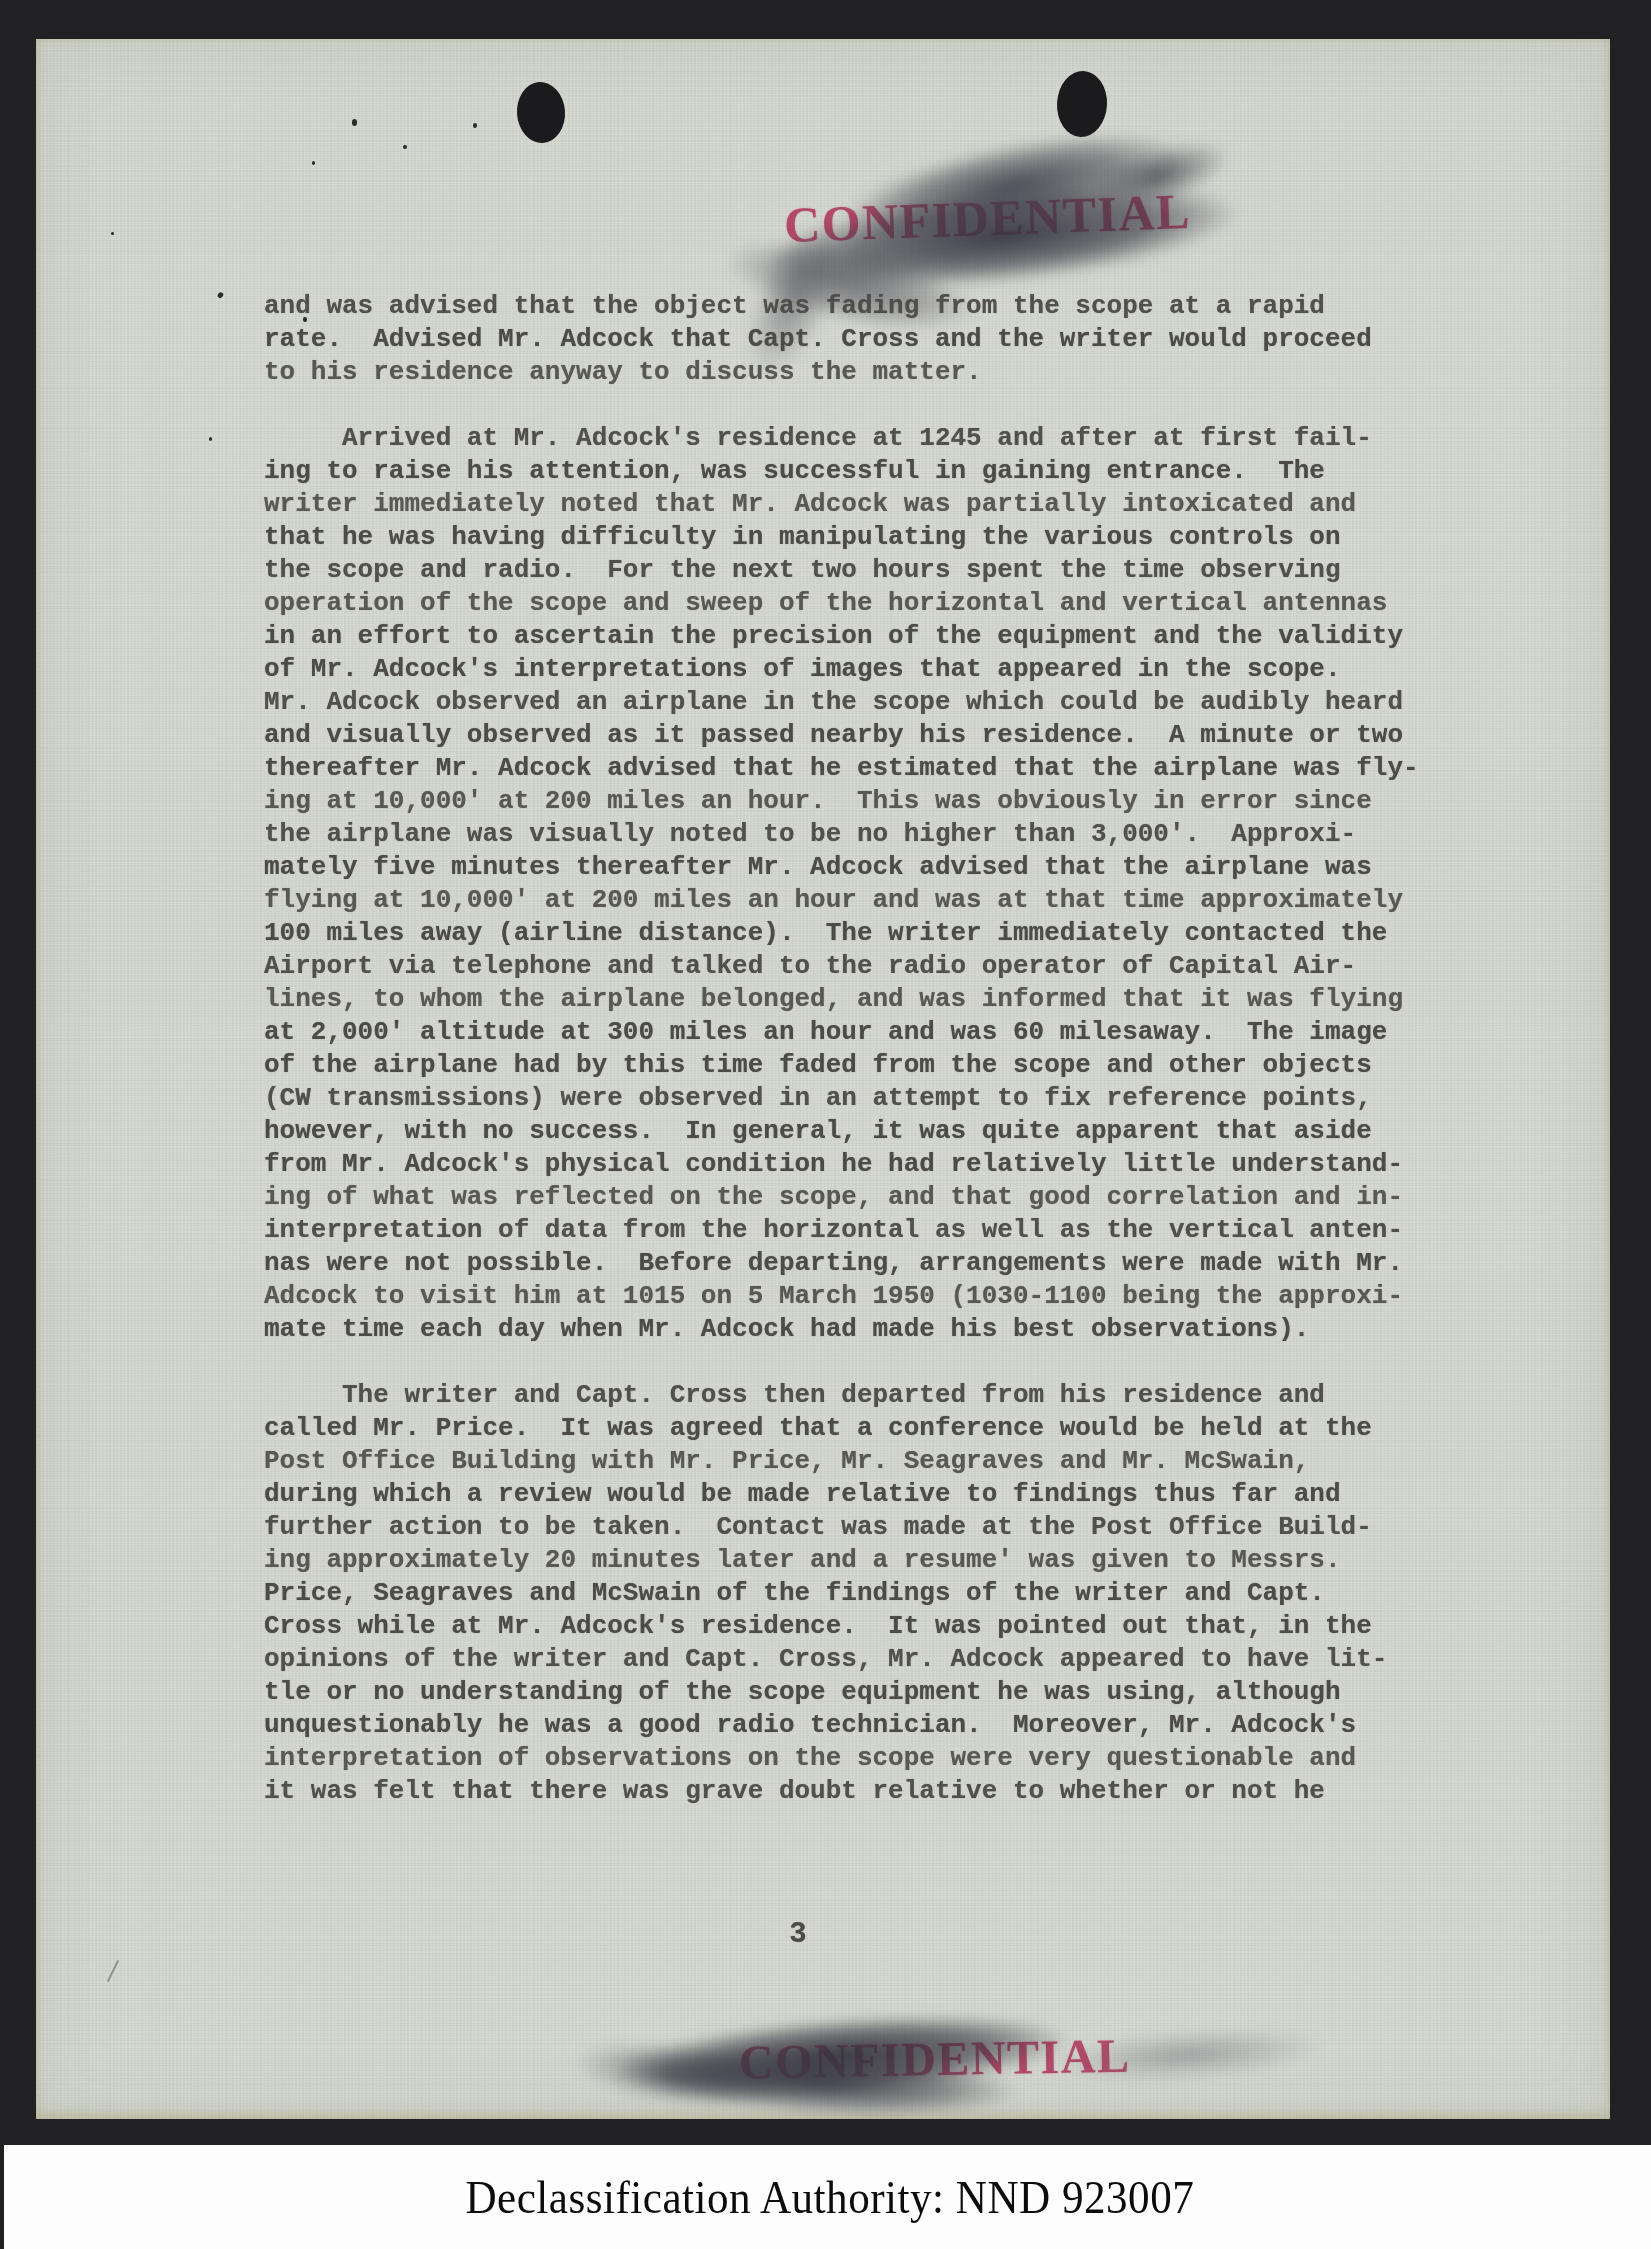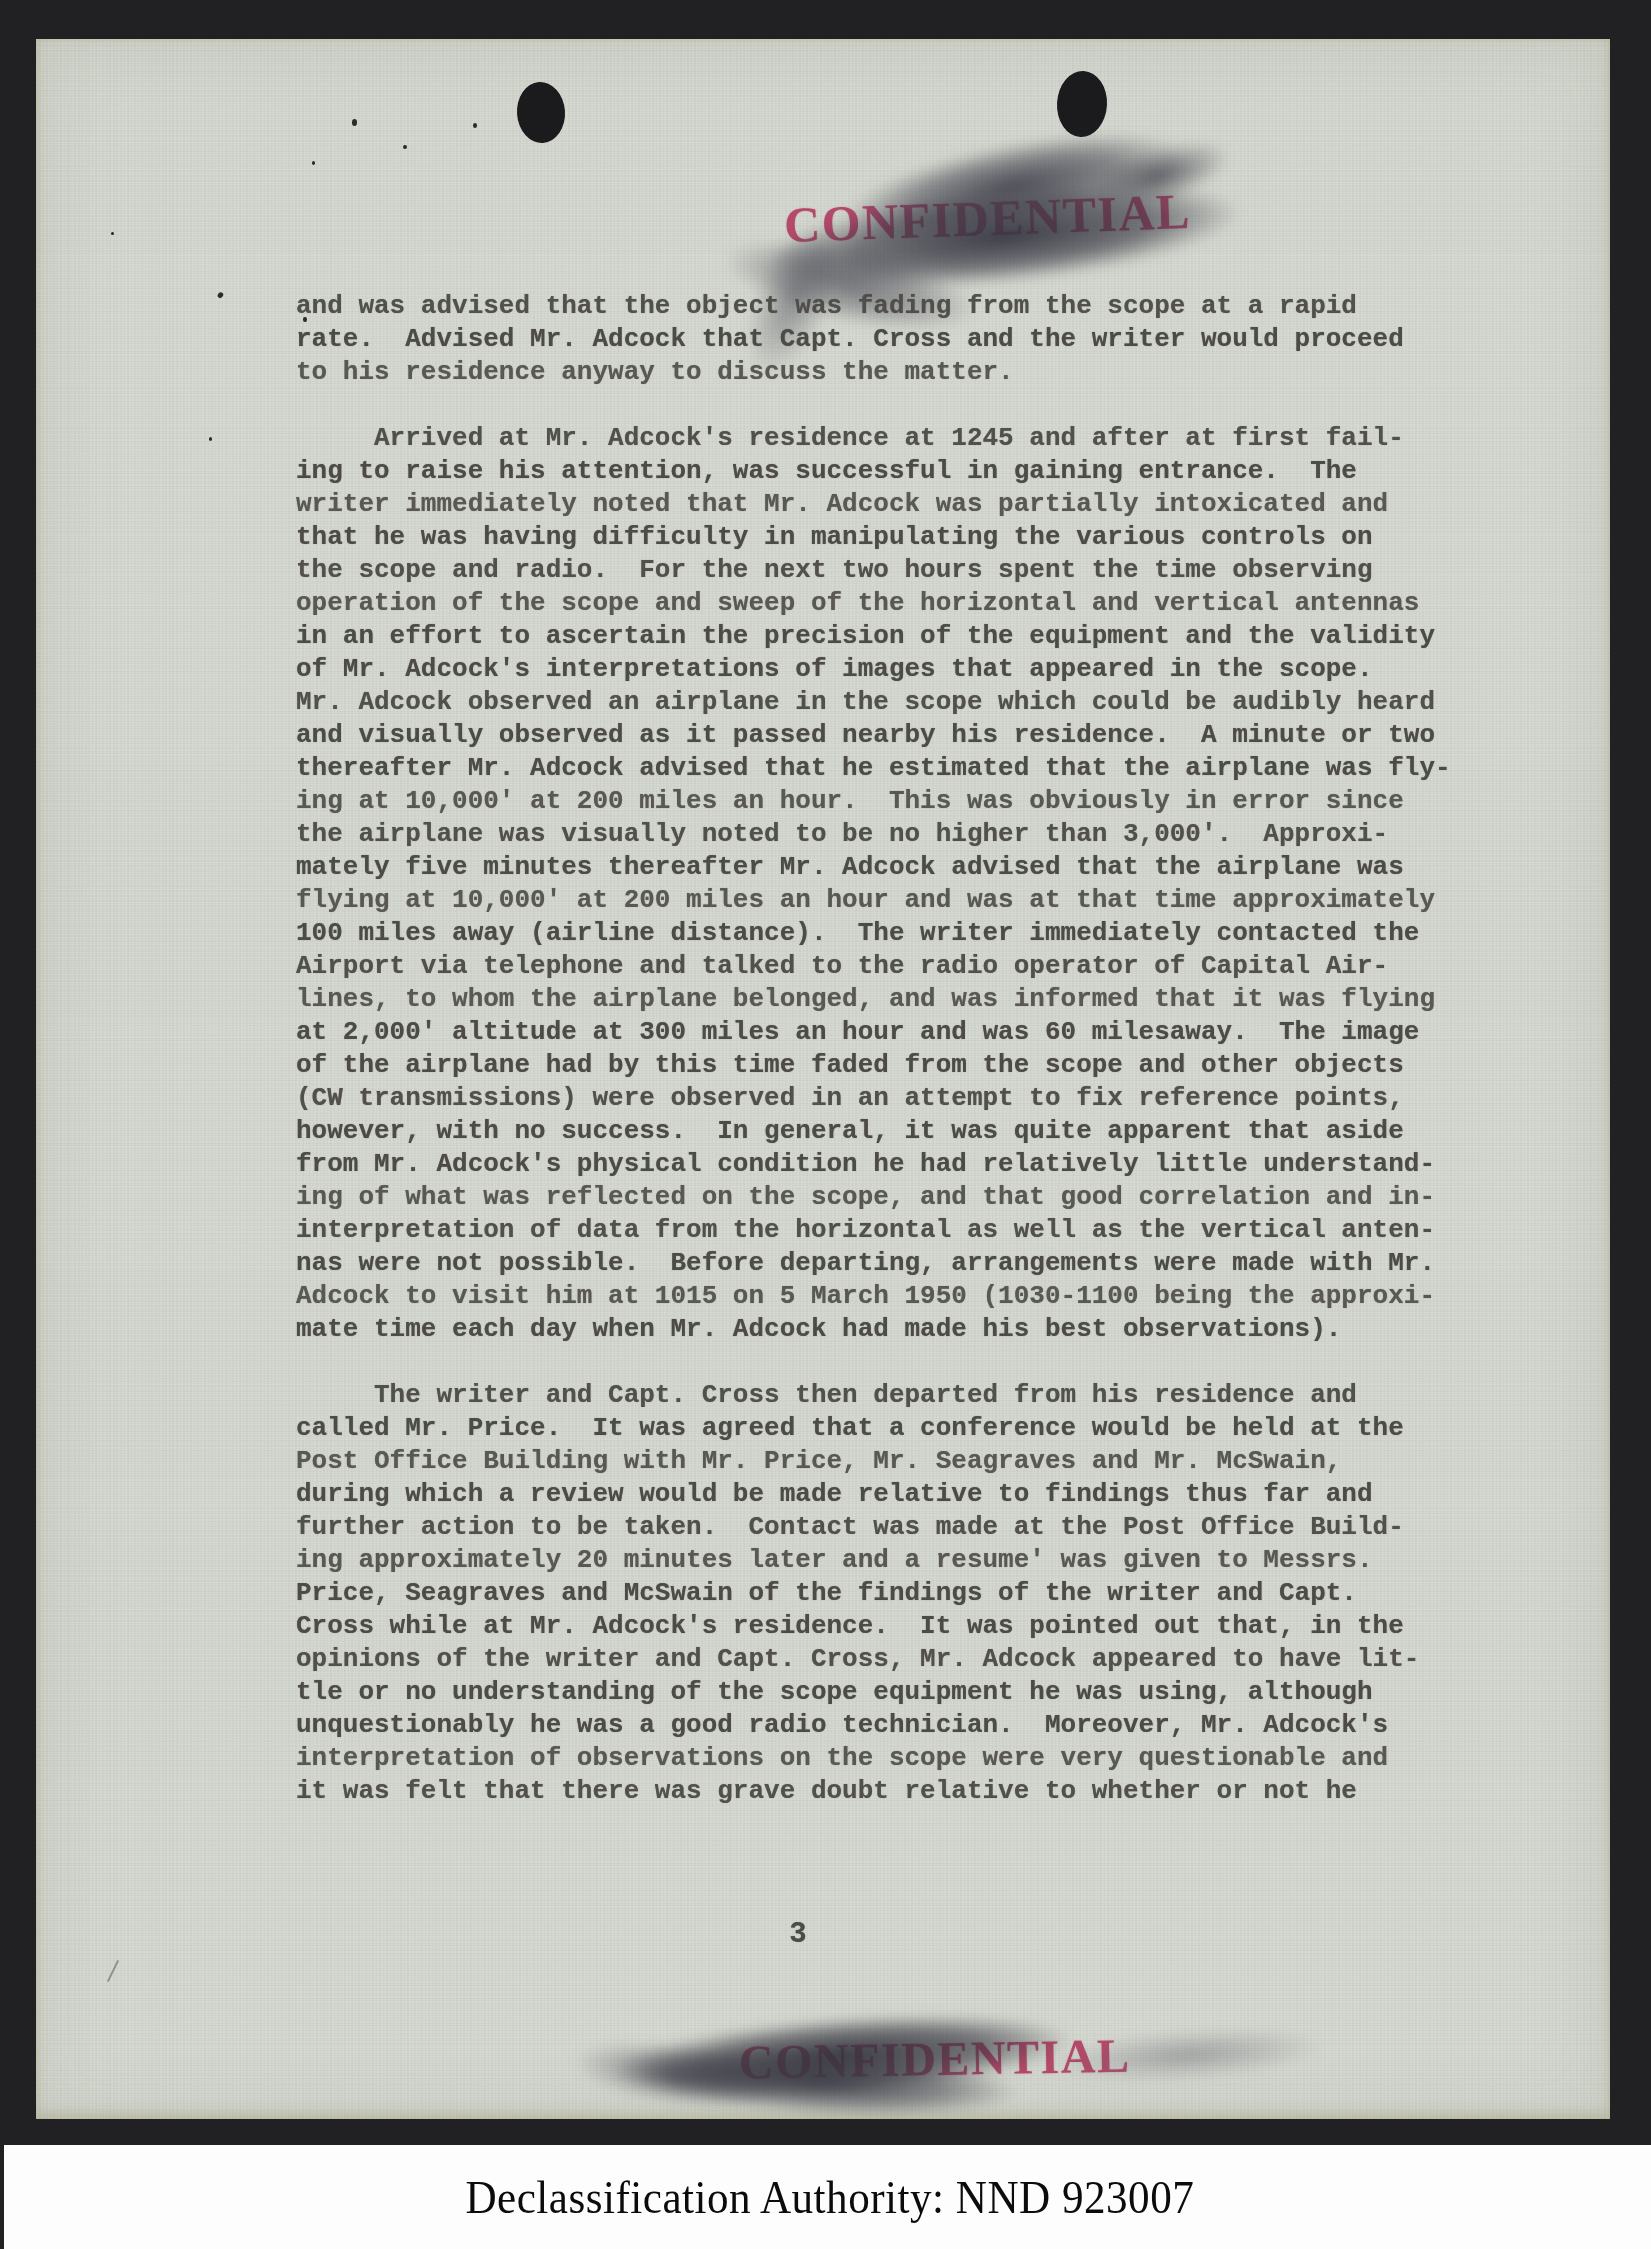--- a/index.html
+++ b/index.html
@@ -46,21 +46,21 @@
   
   .typed{
     position:absolute;left:228px;top:251px;width:1273px;
     font-family:"Liberation Mono",monospace;
     font-size:26px;line-height:33px;font-weight:700;
     color:#4d4b47;
     text-shadow:0 0 1px rgba(77,75,71,.6);
     white-space:pre;
   }
   .para{margin:0 0 33px 0;}
-  .line{height:33px;margin-left:32px;}
+  .line{height:33px;}
   .line:nth-child(3n){opacity:.90;}
   .line:nth-child(4n+1){opacity:.96;}
   .pagenum{
     position:absolute;left:722px;top:1879px;width:80px;
     font-family:"Liberation Mono",monospace;font-size:29px;font-weight:700;
     color:#4d4b47;text-shadow:0 0 1px rgba(77,75,71,.6);text-align:center;
   }
   
   .stamp{position:absolute;}
   .stamp-top{left:700px;top:80px;width:587px;height:249px;}

